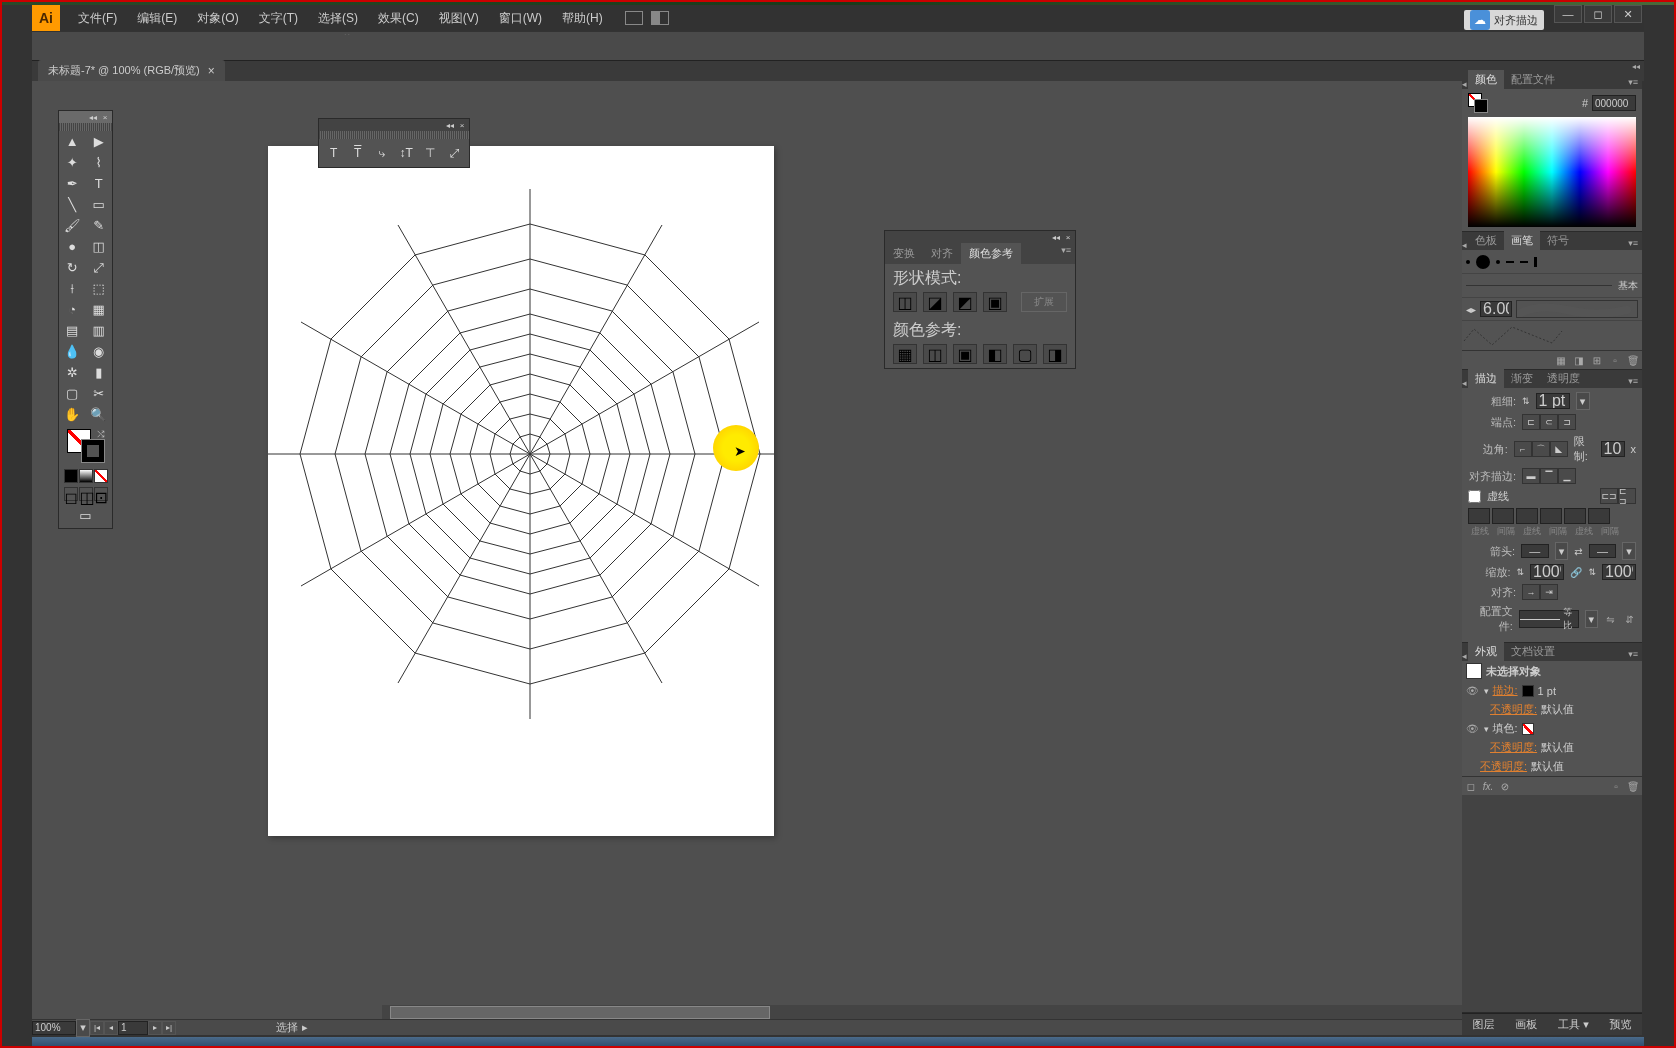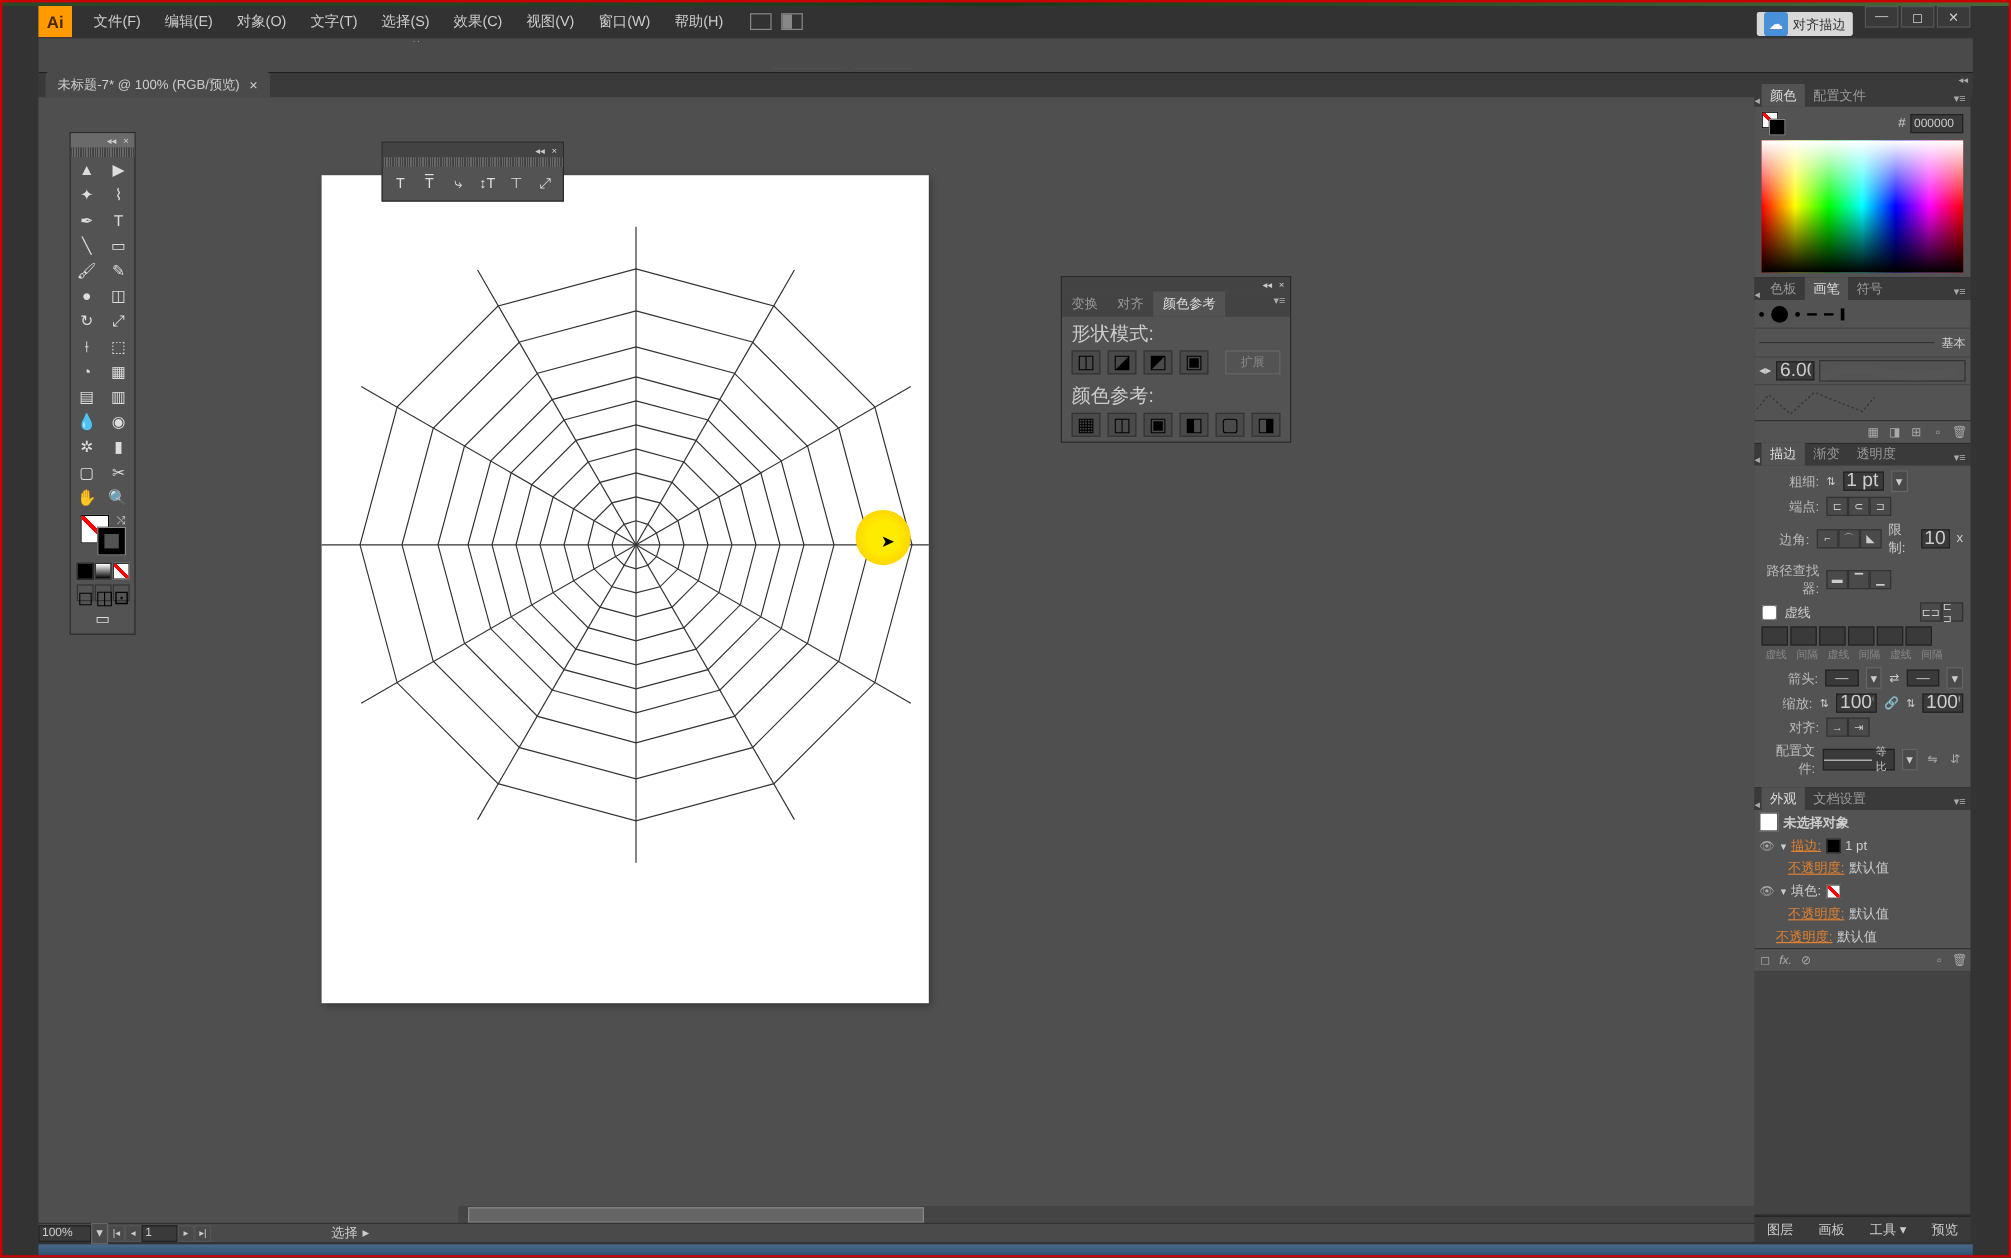--- a/index.html
+++ b/index.html
@@ -513,21 +513,21 @@
           <div class="seg-btns">
             <div class="seg-btn">⌐</div>
             <div class="seg-btn">⌒</div>
             <div class="seg-btn">◣</div>
           </div>
           <span>限制:</span>
           <input class="num-input" style="width: 24px;" value="10">
           <span>x</span>
         </div>
       <div class="stroke-row">
-          <span class="stroke-label">路径查找器:</span>
+          <span class="stroke-label">对齐描边:</span>
           <div class="seg-btns">
             <div class="seg-btn">▬</div>
             <div class="seg-btn">▔</div>
             <div class="seg-btn">▁</div>
           </div>
         </div>
       <div class="stroke-row">
           <input type="checkbox" style="">
           <span>虚线</span>
           <div class="seg-btns" style="margin-left:auto">

